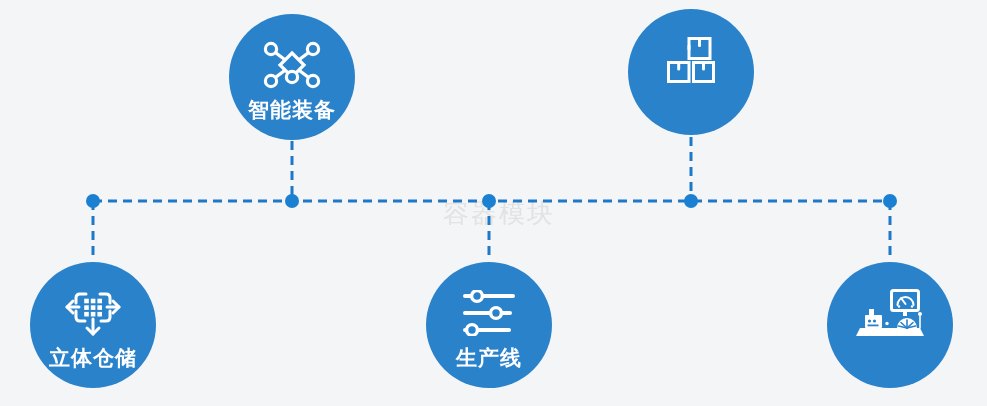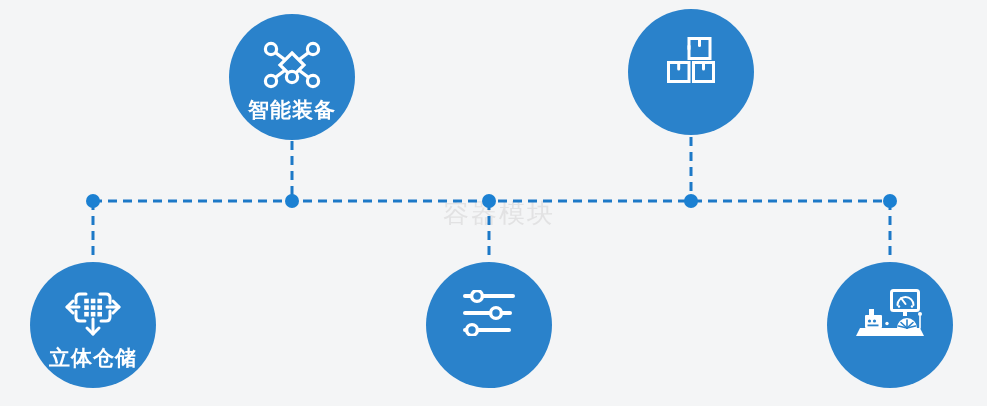--- a/index.html
+++ b/index.html
@@ -132,20 +132,21 @@
           <line x1="2" y1="23" x2="47" y2="23"></line>
           <line x1="2" y1="40" x2="46" y2="40"></line>
         </g>
         <g class="blue-fill icon-stroke" style="stroke-width:3.4">
           <circle cx="14" cy="6" r="5.4"></circle>
           <circle cx="33" cy="23" r="5.4"></circle>
           <circle cx="9" cy="40" r="5.4"></circle>
         </g>
       </svg>
     </div>
+    <div class="label">生产线</div>
   </div>
 
   <div class="node" style="left:827px;top:262px;">
     <div class="iconbox">
       <svg width="72" height="48" viewBox="0 0 72 48">
         <g class="icon-fill">
           <path d="M6 39 L66 39 L70 47 L2 47 Z"></path>
           <rect x="15" y="20" width="5" height="7"></rect>
           <rect x="11" y="26" width="17" height="13" rx="1"></rect>
           <rect x="49" y="21" width="4" height="6"></rect>

